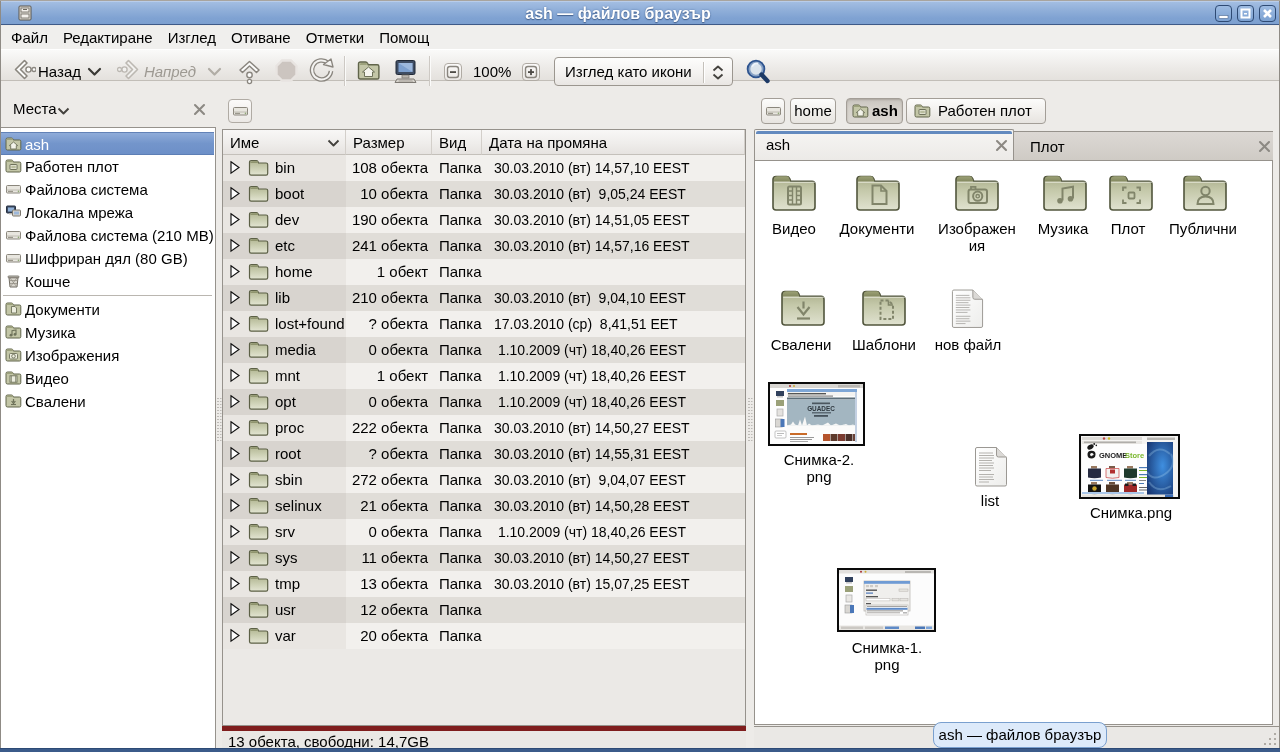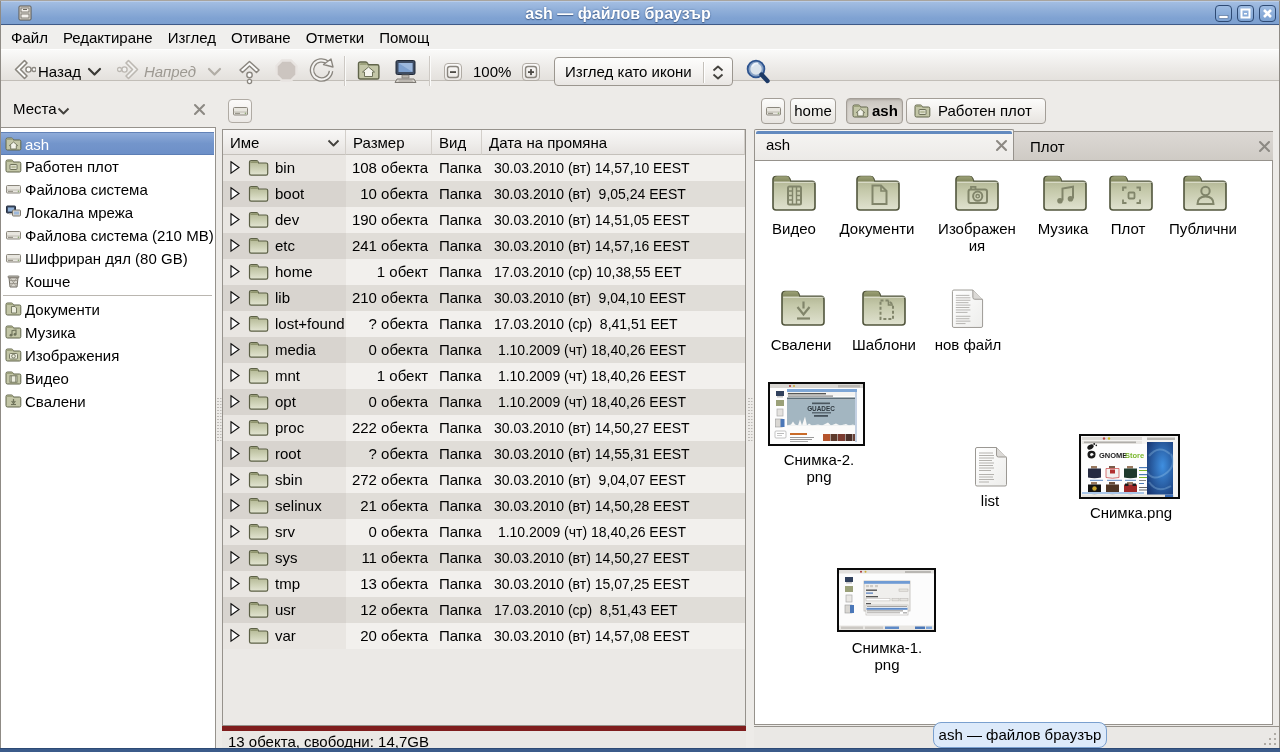--- a/index.html
+++ b/index.html
@@ -448,21 +448,21 @@
         </svg></span><span class="ficon"><svg width="21" height="20" viewBox="0 0 21 20">
 <defs>
             <linearGradient id="fg20" x1="0" y1="0" x2="0" y2="1">
               <stop offset="0" stop-color="#b0b491"></stop>
               <stop offset="0.45" stop-color="#c8ccae"></stop>
               <stop offset="1" stop-color="#e3e5d3"></stop>
             </linearGradient>
           </defs>
 <path d="M1.5 4.5 q0-2 2-2 h4.6 q1.3 0 1.8 1.1 l0.6 1.4 h7.6 q1.6 0 1.6 1.6 v9 q0 1.6-1.6 1.6 h-15 q-1.6 0-1.6-1.6 z" fill="url(#fg20)" stroke="#5c6046" stroke-width="1.2"></path>
 <path d="M2.2 5 h7.2 l0.9-1.8 h-5.8 q-2.3 0-2.3 1.8" fill="#8f946e"></path>
-</svg></span><span class="fname">home</span><span class="fsize">1 обект</span><span class="ftype">Папка</span><span class="fdate">17.03.2010 (ср) 10,38,55 EET</span></div>
+</svg></span><span class="fname">home</span><span class="fsize">1 обект</span><span class="ftype">Папка</span></div>
 <div class="lrow odd" style="top:155px"><div class="c1"></div><span class="expander"><svg width="13" height="15" viewBox="0 0 13 15">
           <path d="M3 1.8 L11 7.5 L3 13.2 Z" fill="#fdfdfd" stroke="#111" stroke-width="1.15" stroke-linejoin="miter"></path>
         </svg></span><span class="ficon"><svg width="21" height="20" viewBox="0 0 21 20">
 <defs>
             <linearGradient id="fg20" x1="0" y1="0" x2="0" y2="1">
               <stop offset="0" stop-color="#b0b491"></stop>
               <stop offset="0.45" stop-color="#c8ccae"></stop>
               <stop offset="1" stop-color="#e3e5d3"></stop>
             </linearGradient>
           </defs>
@@ -617,34 +617,34 @@
         </svg></span><span class="ficon"><svg width="21" height="20" viewBox="0 0 21 20">
 <defs>
             <linearGradient id="fg20" x1="0" y1="0" x2="0" y2="1">
               <stop offset="0" stop-color="#b0b491"></stop>
               <stop offset="0.45" stop-color="#c8ccae"></stop>
               <stop offset="1" stop-color="#e3e5d3"></stop>
             </linearGradient>
           </defs>
 <path d="M1.5 4.5 q0-2 2-2 h4.6 q1.3 0 1.8 1.1 l0.6 1.4 h7.6 q1.6 0 1.6 1.6 v9 q0 1.6-1.6 1.6 h-15 q-1.6 0-1.6-1.6 z" fill="url(#fg20)" stroke="#5c6046" stroke-width="1.2"></path>
 <path d="M2.2 5 h7.2 l0.9-1.8 h-5.8 q-2.3 0-2.3 1.8" fill="#8f946e"></path>
-</svg></span><span class="fname">usr</span><span class="fsize">12 обекта</span><span class="ftype">Папка</span><span class="fdate">17.03.2010 (ср)  8,51,43 EET</span></div>
+</svg></span><span class="fname">usr</span><span class="fsize">12 обекта</span><span class="ftype">Папка</span></div>
 <div class="lrow even" style="top:493px"><div class="c1"></div><span class="expander"><svg width="13" height="15" viewBox="0 0 13 15">
           <path d="M3 1.8 L11 7.5 L3 13.2 Z" fill="#fdfdfd" stroke="#111" stroke-width="1.15" stroke-linejoin="miter"></path>
         </svg></span><span class="ficon"><svg width="21" height="20" viewBox="0 0 21 20">
 <defs>
             <linearGradient id="fg20" x1="0" y1="0" x2="0" y2="1">
               <stop offset="0" stop-color="#b0b491"></stop>
               <stop offset="0.45" stop-color="#c8ccae"></stop>
               <stop offset="1" stop-color="#e3e5d3"></stop>
             </linearGradient>
           </defs>
 <path d="M1.5 4.5 q0-2 2-2 h4.6 q1.3 0 1.8 1.1 l0.6 1.4 h7.6 q1.6 0 1.6 1.6 v9 q0 1.6-1.6 1.6 h-15 q-1.6 0-1.6-1.6 z" fill="url(#fg20)" stroke="#5c6046" stroke-width="1.2"></path>
 <path d="M2.2 5 h7.2 l0.9-1.8 h-5.8 q-2.3 0-2.3 1.8" fill="#8f946e"></path>
-</svg></span><span class="fname">var</span><span class="fsize">20 обекта</span><span class="ftype">Папка</span><span class="fdate">30.03.2010 (вт) 14,57,08 EEST</span></div>
+</svg></span><span class="fname">var</span><span class="fsize">20 обекта</span><span class="ftype">Папка</span></div>
 </div>
 <div id="midstatus"><span>13 обекта, свободни: 14,7GB</span></div>
 
 <div id="rightpane-locbar">
   <div class="crumb" style="left:7px;width:24px">
     <svg class="abs" style="left:3px;top:4px" width="17" height="16" viewBox="0 0 17 16">
         <rect x="1.5" y="4.5" width="14" height="7.5" rx="1" fill="#e8e6df" stroke="#8a867c"></rect>
         <path d="M1.5 9 h14" stroke="#b5b1a6" stroke-width="0.8"></path>
         <rect x="3" y="9.8" width="5" height="1.2" fill="#9b978c"></rect>
         <circle cx="13.5" cy="10.4" r="0.8" fill="#8fa876"></circle>

